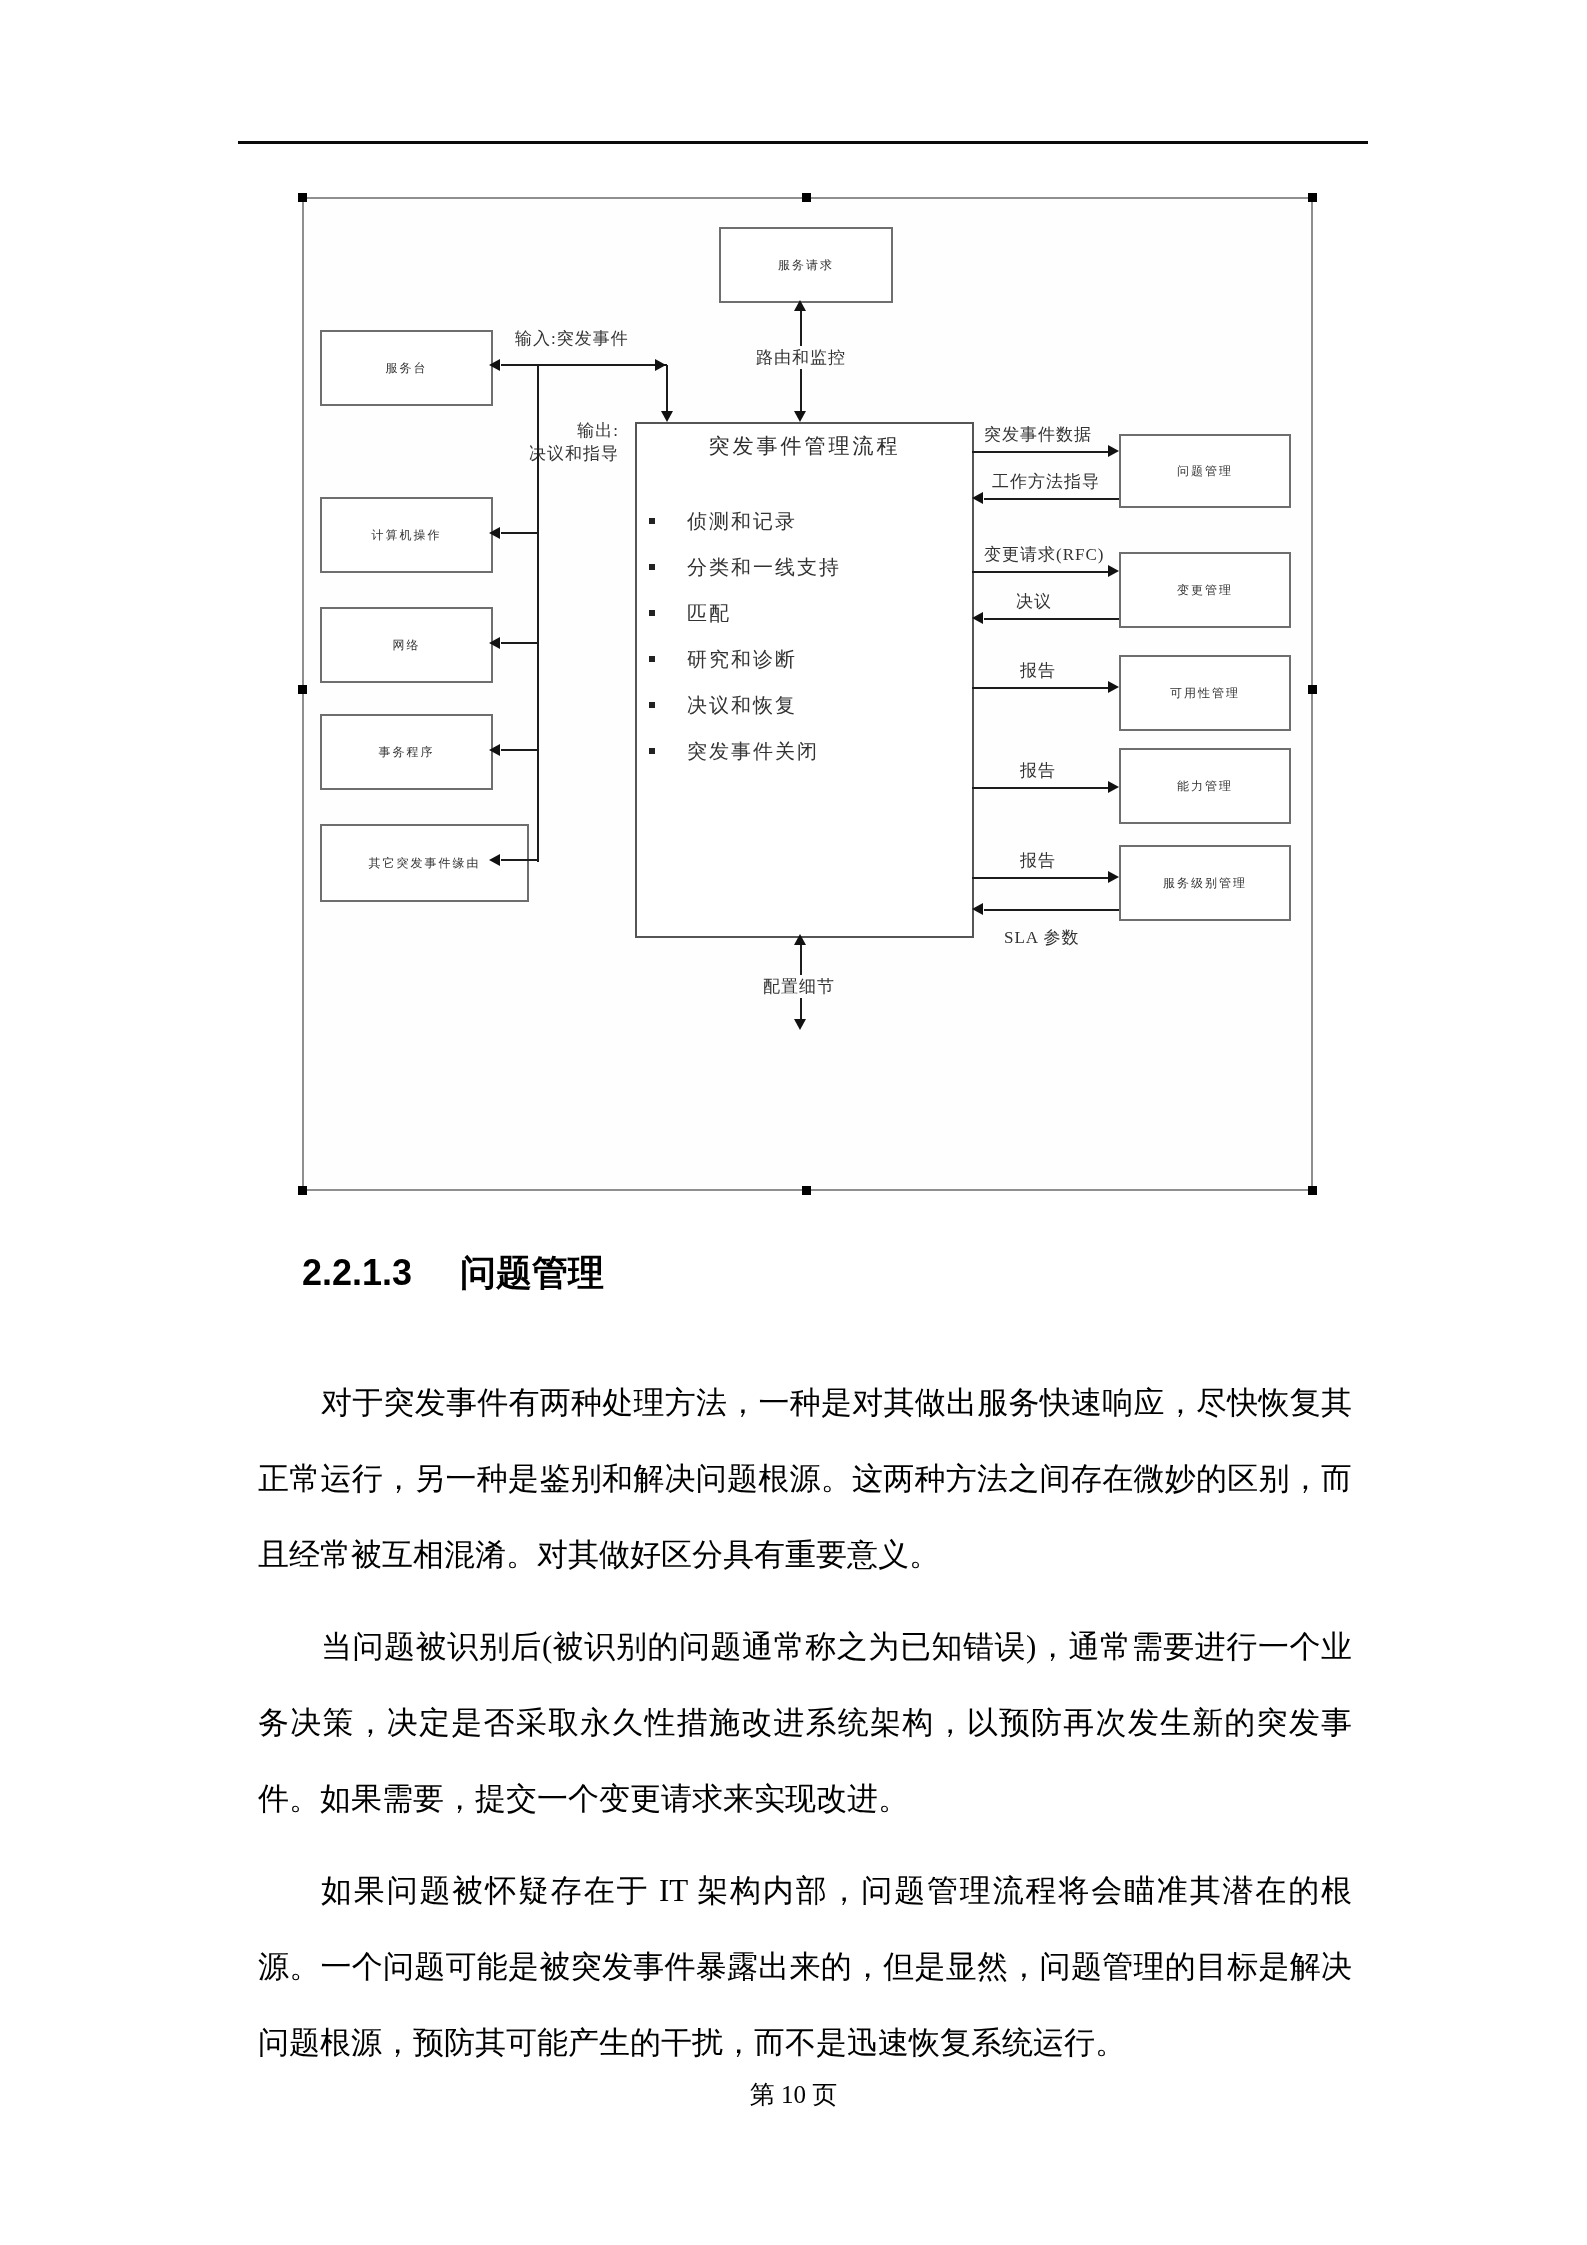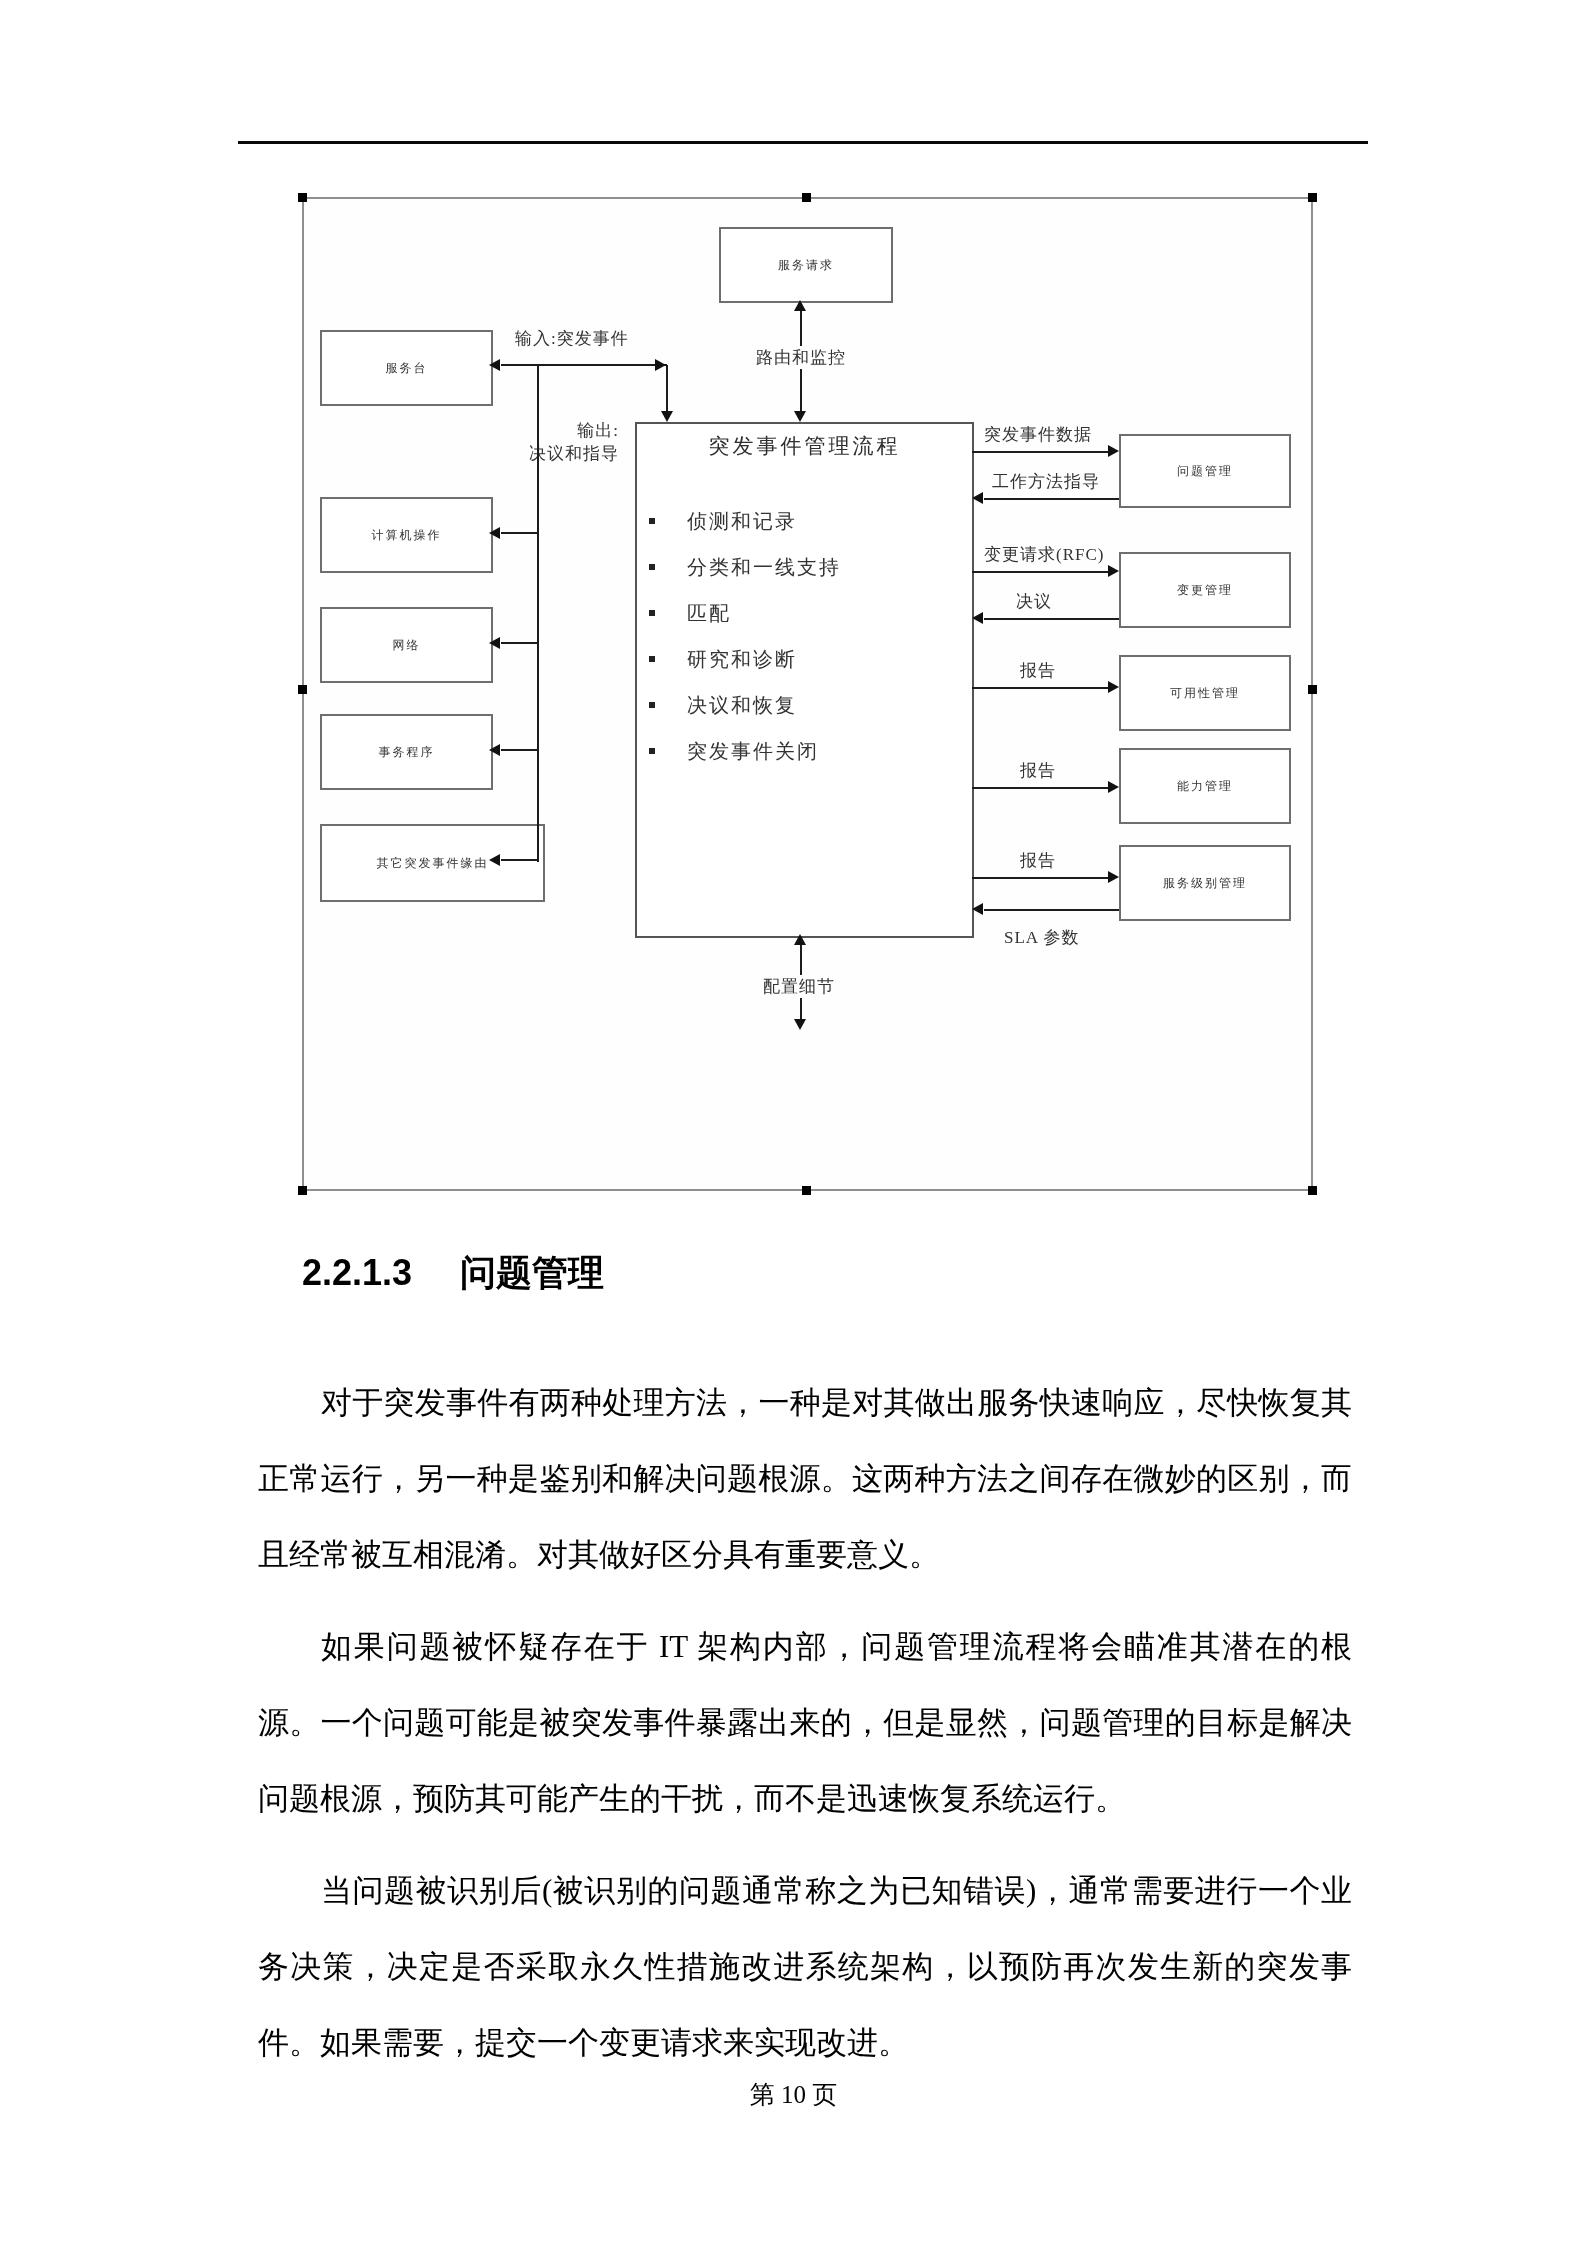--- a/index.html
+++ b/index.html
@@ -73,21 +73,21 @@
 
   <div class="vline" style="left:496px;top:112px;height:102px;"></div>
   <div class="arr u" style="left:490px;top:101px;"></div>
   <div class="arr d" style="left:490px;top:212px;"></div>
   <div class="flabel bg" style="left:449px;top:147px;">路由和监控</div>
 
   <div class="dbox" style="left:16px;top:131px;width:169px;height:72px;">服务台</div>
   <div class="dbox" style="left:16px;top:298px;width:169px;height:72px;">计算机操作</div>
   <div class="dbox" style="left:16px;top:408px;width:169px;height:72px;">网络</div>
   <div class="dbox" style="left:16px;top:515px;width:169px;height:72px;">事务程序</div>
-  <div class="dbox" style="left:16px;top:625px;width:169px;height:74px;padding:0 26px;">其它突发事件缘由</div>
+  <div class="dbox" style="left:16px;top:625px;width:169px;height:74px;padding:0 18px;">其它突发事件缘由</div>
 
   <div class="flabel" style="left:211px;top:128px;">输入:突发事件</div>
   <div class="hline" style="left:197px;top:165px;width:166px;"></div>
   <div class="arr l" style="left:185px;top:160px;"></div>
   <div class="arr r" style="left:351px;top:160px;"></div>
   <div class="vline" style="left:362px;top:166px;height:46px;"></div>
   <div class="arr d" style="left:357px;top:212px;"></div>
 
   <div class="flabel" style="left:205px;top:220px;width:110px;text-align:right;white-space:normal;line-height:23px;">
     <span>输出:</span><br>
@@ -160,17 +160,17 @@
   <div class="flabel bg" style="left:456px;top:776px;">配置细节</div>
 
 </div>
 
 <div class="heading">
   <span class="num">2.2.1.3</span><span>问题管理</span>
 </div>
 
 <div class="bodytext">
   <p>对于突发事件有两种处理方法，一种是对其做出服务快速响应，尽快恢复其正常运行，另一种是鉴别和解决问题根源。这两种方法之间存在微妙的区别，而且经常被互相混淆。对其做好区分具有重要意义。</p>
+  <p>当问题被识别后(被识别的问题通常称之为已知错误)，通常需要进行一个业务决策，决定是否采取永久性措施改进系统架构，以预防再次发生新的突发事件。如果需要，提交一个变更请求来实现改进。</p>
   <p>如果问题被怀疑存在于 IT 架构内部，问题管理流程将会瞄准其潜在的根源。一个问题可能是被突发事件暴露出来的，但是显然，问题管理的目标是解决问题根源，预防其可能产生的干扰，而不是迅速恢复系统运行。</p>
-  <p>当问题被识别后(被识别的问题通常称之为已知错误)，通常需要进行一个业务决策，决定是否采取永久性措施改进系统架构，以预防再次发生新的突发事件。如果需要，提交一个变更请求来实现改进。</p>
 </div>
 
 <div class="footer">第 10 页</div>
 
 </body></html>

